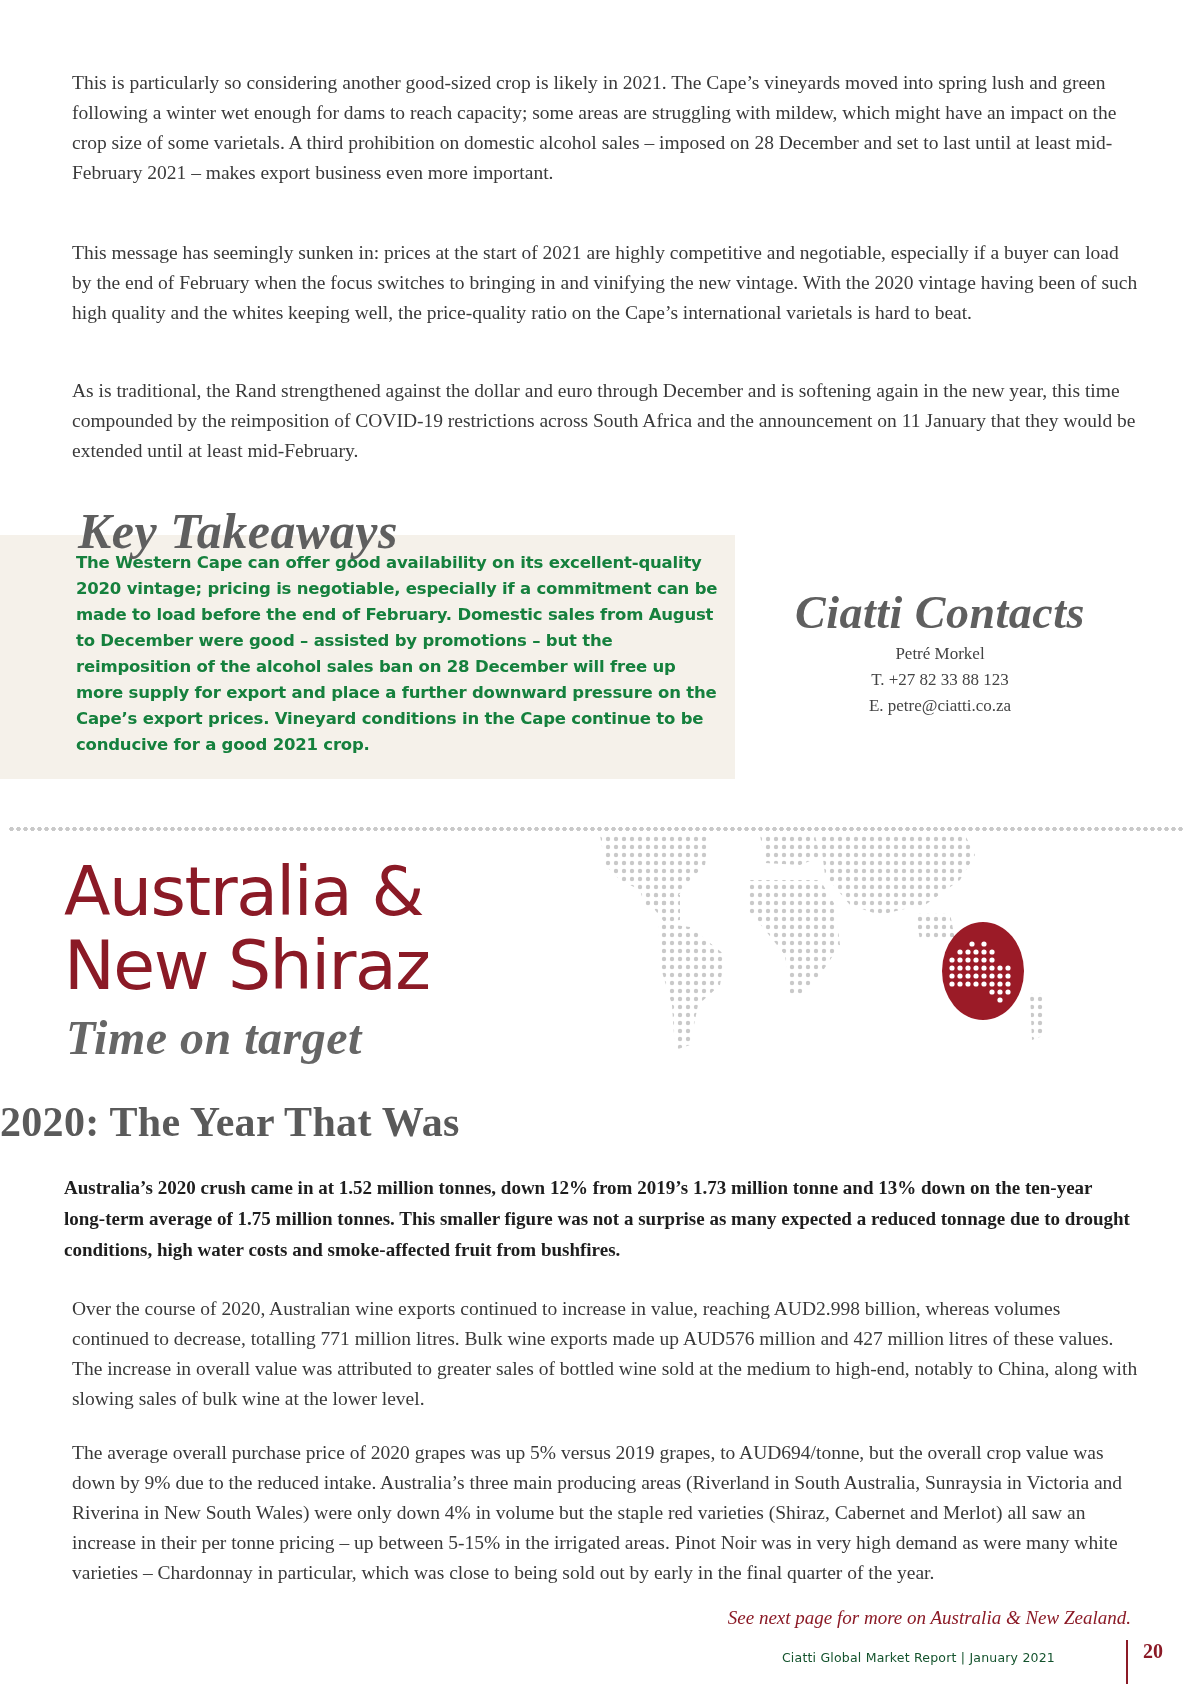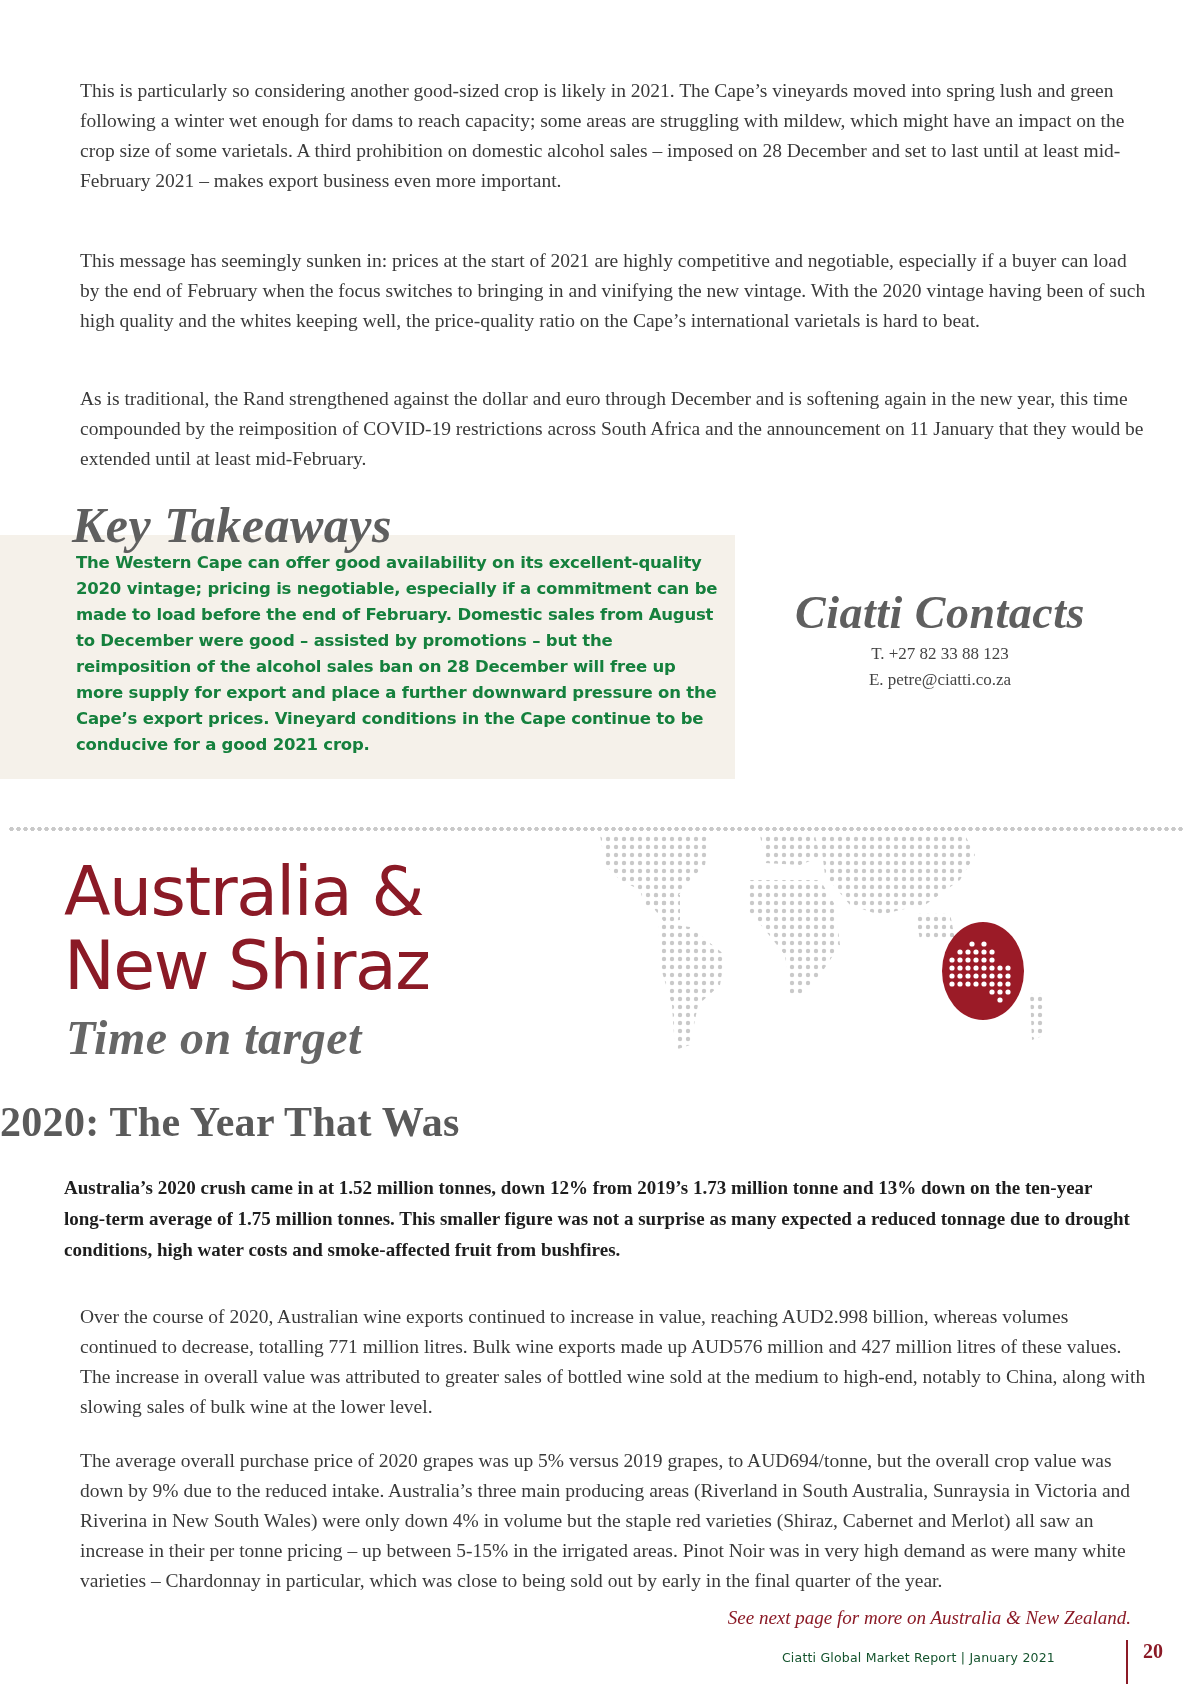--- a/index.html
+++ b/index.html
@@ -1,30 +1,30 @@
 <!DOCTYPE html>
 <html><head>
 <meta charset="utf-8">
 <style>
   html, body { margin: 0; padding: 0; background: #ffffff; }
   body { width: 1191px; height: 1684px; position: relative; overflow: hidden; }
 
   .para {
     position: absolute; left: 64px; width: 1070px;
     font-family: "Liberation Serif", "DejaVu Serif", serif;
-    font-size: 19.5px; line-height: 30px; color: #3a3a3a; margin: 16px;
+    font-size: 19.5px; line-height: 30px; color: #3a3a3a; margin: 8px;
   }
   .p1 { top: 60px; }
   .p2 { top: 230px; }
   .p3 { top: 368px; }
 
   .kt-title {
     position: absolute; left: 64px; top: 488px;
     font-family: "Liberation Serif", "DejaVu Serif", serif;
-    font-style: italic; font-size: 50px; color: #5f5f5f; margin: 8px; z-index: 2;
+    font-style: italic; font-size: 50px; color: #5f5f5f; margin: 14px; z-index: 2;
     letter-spacing: 0.5px;
   }
   .kt-box {
     position: absolute; left: 0; top: 535px; width: 735px; height: 244px;
     background: #f5f1ea;
   }
   .kt-text {
     position: absolute; left: 76px; top: 550px; width: 650px;
     font-family: "DejaVu Sans", "Liberation Sans", sans-serif;
     font-size: 16.5px; line-height: 26px; color: #15803d; font-weight: bold;
@@ -100,20 +100,21 @@
 <p class="para p1">This is particularly so considering another good-sized crop is likely in 2021. The Cape’s vineyards moved into spring lush and green following a winter wet enough for dams to reach capacity; some areas are struggling with mildew, which might have an impact on the crop size of some varietals. A third prohibition on domestic alcohol sales – imposed on 28 December and set to last until at least mid-February 2021 – makes export business even more important.</p>
 <p class="para p2">This message has seemingly sunken in: prices at the start of 2021 are highly competitive and negotiable, especially if a buyer can load by the end of February when the focus switches to bringing in and vinifying the new vintage. With the 2020 vintage having been of such high quality and the whites keeping well, the price-quality ratio on the Cape’s international varietals is hard to beat.</p>
 <p class="para p3">As is traditional, the Rand strengthened against the dollar and euro through December and is softening again in the new year, this time compounded by the reimposition of COVID-19 restrictions across South Africa and the announcement on 11 January that they would be extended until at least mid-February.</p>
 
 <div class="kt-box"></div>
 <h2 class="kt-title">Key Takeaways</h2>
 <p class="kt-text">The Western Cape can offer good availability on its excellent-quality 2020 vintage; pricing is negotiable, especially if a commitment can be made to load before the end of February. Domestic sales from August to December were good – assisted by promotions – but the reimposition of the alcohol sales ban on 28 December will free up more supply for export and place a further downward pressure on the Cape’s export prices. Vineyard conditions in the Cape continue to be conducive for a good 2021 crop.</p>
 
 <div class="contacts">
   <h2 class="contacts-title">Ciatti Contacts</h2>
+  <p class="contacts-line">Petré Morkel</p>
   <p class="contacts-line">T. +27 82 33 88 123</p>
   <p class="contacts-line">E. petre@ciatti.co.za</p>
 </div>
 
 <div class="dot-rule"></div>
 
 <h1 class="region-title">
   <span>Australia &amp;</span><br>
   <span>New Shiraz</span>
 </h1>

